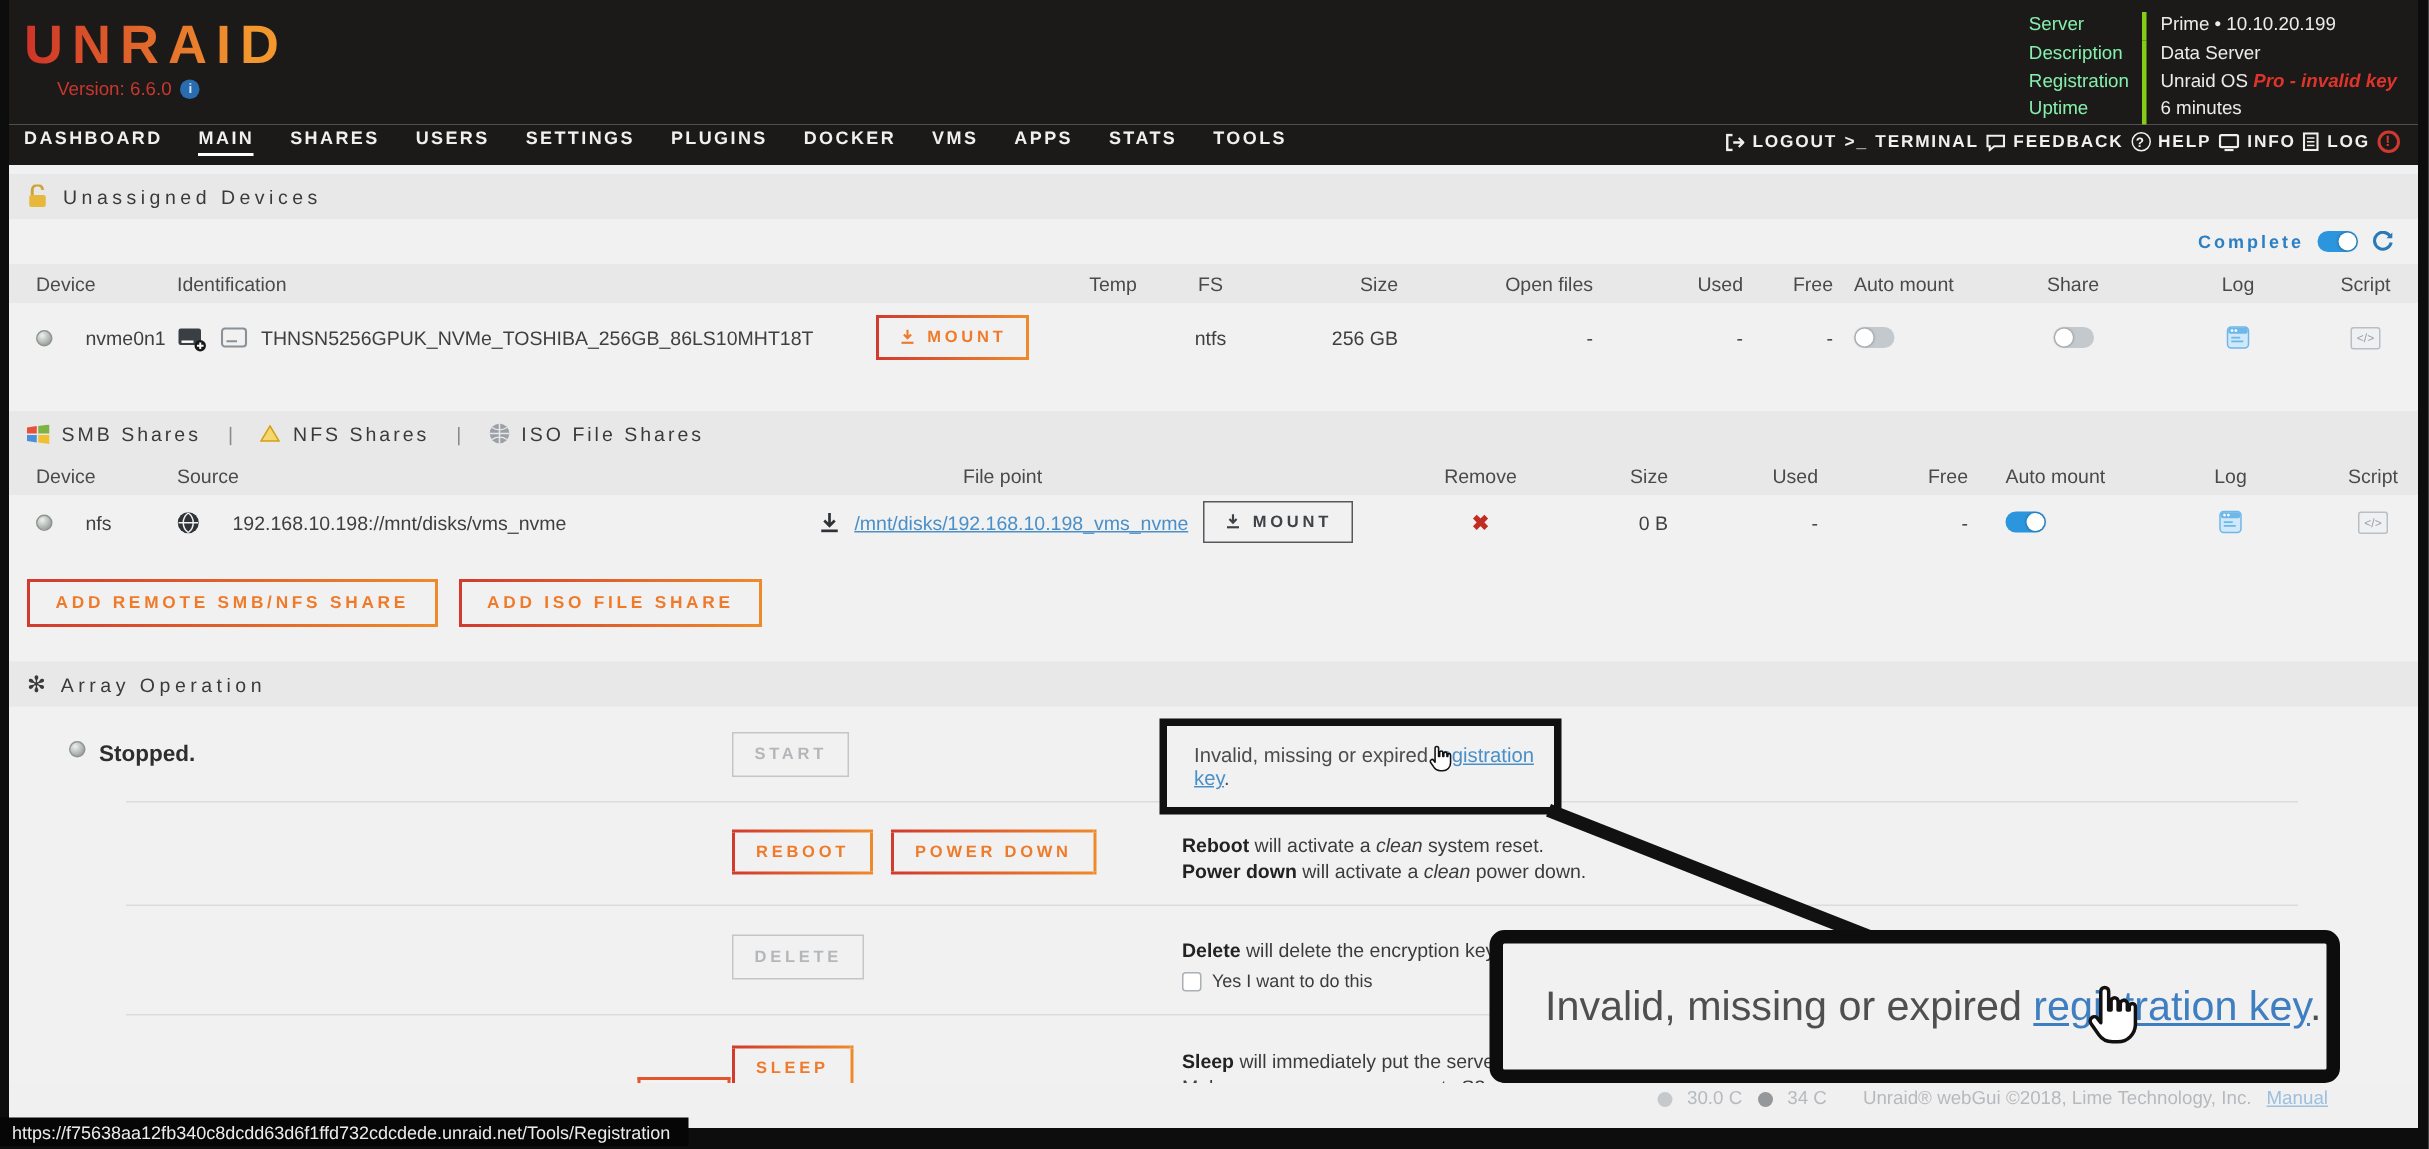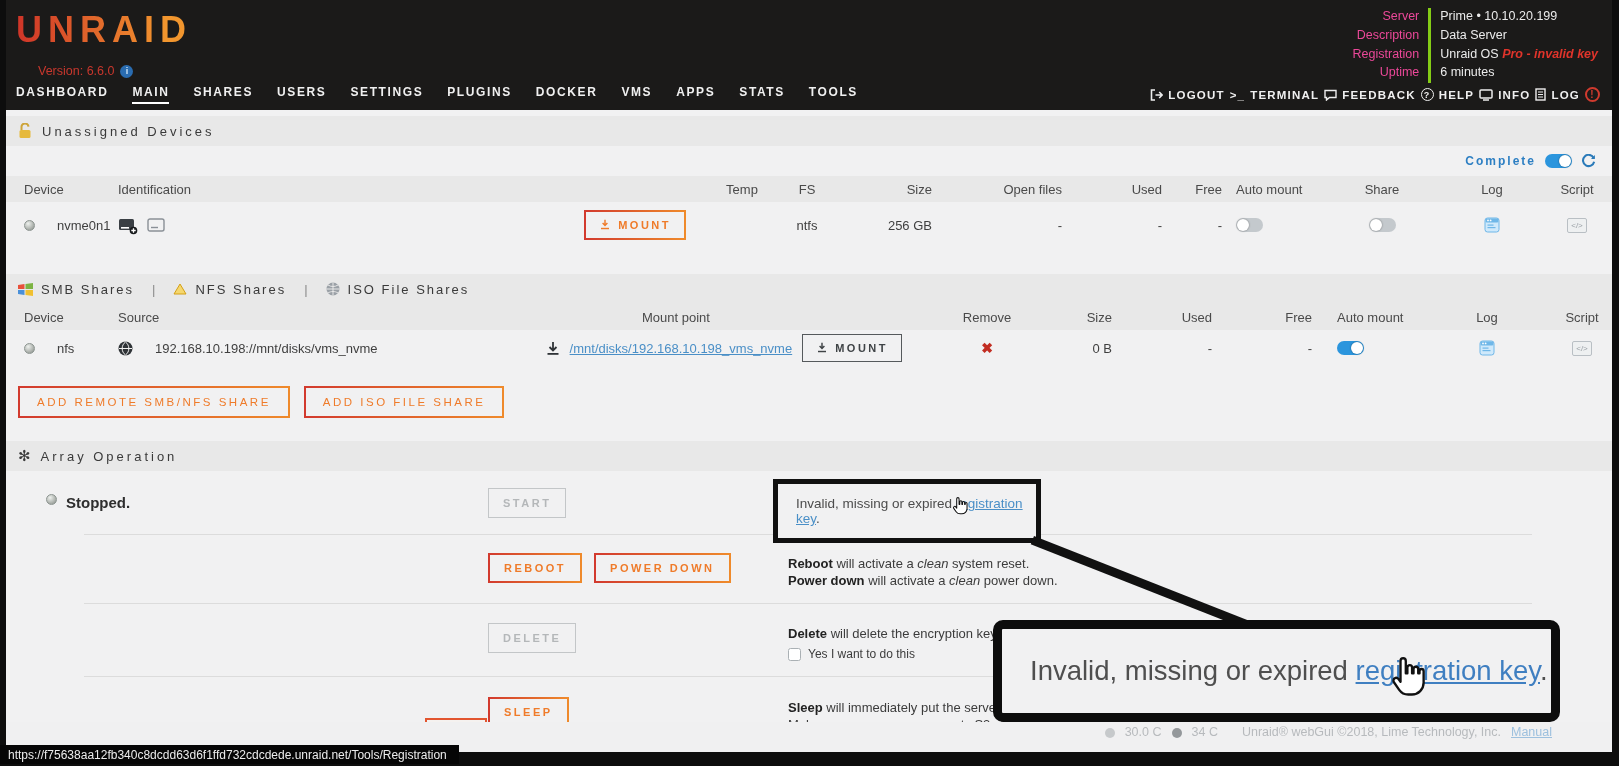--- a/index.html
+++ b/index.html
@@ -4,24 +4,24 @@
 <style>
   *{box-sizing:border-box;margin:0;padding:0}
   html,body{width:1619px;height:766px;background:#0d0d0d;font-family:"Liberation Sans",sans-serif;overflow:hidden}
   .frame{position:relative;width:1360px;height:766px;background:#0d0d0d}
   .page{position:absolute;left:6px;top:0;width:1606px;height:752px;background:#f1f1f2;overflow:hidden}
 
   
   .topbar{height:83px;background:#1b1a19;display:flex;justify-content:space-between}
   .logo-wrap{padding:10px 0 0 10px}
   .logo{font-size:36px;font-weight:bold;letter-spacing:6px;background:linear-gradient(90deg,#cf3428,#f2962e 85%);-webkit-background-clip:text;background-clip:text;color:transparent;line-height:40px}
-  .version{color:#c8372d;font-size:12.5px;margin:14px 0 0 22px;display:flex;align-items:center;gap:6px}
+  .version{color:#c8372d;font-size:12.5px;margin:2px 0 0 22px;display:flex;align-items:center;gap:6px}
   .info-ball{width:13px;height:13px;border-radius:50%;background:#2a6cb0;color:#cfe4f7;font-size:9px;font-weight:bold;display:inline-flex;align-items:center;justify-content:center}
   .srv{display:grid;grid-template-columns:auto auto;padding:8px 14px 0 0;font-size:12.5px;line-height:16px}
-  .srv .lbl{color:#ec4899;text-align:right;padding-right:9px}
+  .srv .lbl{color:#86efac;text-align:left;padding-right:9px}
   .srv .val{color:#ebebeb;border-left:3px solid #84cc16;padding-left:9px}
   .srv .bad{color:#e0342b;font-style:italic;font-weight:bold}
 
   
   .navbar{height:27px;background:#1b1a19;display:flex;justify-content:space-between;align-items:center;padding:0 12px 4px 10px}
   .menu{display:flex;gap:24px;font-size:12px;font-weight:bold;letter-spacing:1.6px;color:#f0f0f0}
   .menu .mitem{cursor:pointer;padding-bottom:3px}
   .menu .active{border-bottom:2px solid #fff}
   .utils{display:flex;gap:5px;align-items:center;font-size:11.5px;font-weight:bold;letter-spacing:1.2px;color:#f0f0f0}
   .uitem{display:flex;align-items:center;gap:5px;cursor:pointer}
@@ -58,21 +58,21 @@
   .toggle{width:27px;height:14px;border-radius:8px;background:#c4c9cd;position:relative;display:inline-block;cursor:pointer;flex:none}
   .toggle::after{content:"";position:absolute;width:12px;height:12px;border-radius:50%;background:#fff;top:1px;left:1px;box-shadow:0 0 2px rgba(0,0,0,.45)}
   .toggle.on{background:#2b95dd}
   .toggle.on::after{left:auto;right:1px}
   .script-chip{font-size:8px;color:#9aa0a6;border:1px solid #b9bfc4;border-radius:2px;background:#eef0f1;padding:2px 3px;cursor:pointer}
   .xremove{color:#c22d22;font-weight:bold;font-size:14px;cursor:pointer}
   .bluelink{color:#4a8fc7;text-decoration:underline;cursor:pointer}
   .mp-cell{justify-content:flex-end;gap:10px;padding-right:40px}
 
   .addrow{margin:20px 0 0 12px;display:flex;gap:14px;height:32px}
-  .btn-orange{border:2px solid;border-image:linear-gradient(90deg,#d23a2e,#ef8a2b) 1;color:#ef7b2a;font-size:11.5px;font-weight:normal;letter-spacing:2.5px;padding:0 17px;background:transparent;display:flex;align-items:center;cursor:pointer}
+  .btn-orange{border:2px solid;border-image:linear-gradient(90deg,#d23a2e,#ef8a2b) 1;color:#ef7b2a;font-size:11.5px;font-weight:bold;letter-spacing:2.5px;padding:0 17px;background:transparent;display:flex;align-items:center;cursor:pointer}
 
   
   .arow{display:flex;align-items:flex-start}
   .a1{padding:17px 0 16px 0}
   .a2{padding:18px 0 14px 0}
   .a3{padding:19px 0 13px 0}
   .a4{padding:20px 0 0 0}
   .astatus{width:482px;padding-left:40px;font-weight:bold;font-size:15px;color:#2e2e2e;display:flex;gap:9px;padding-top:6px}
   .abtns{width:300px;display:flex;gap:12px}
   .abtn{height:30px;display:flex;align-items:center;padding:0 14px;font-size:11px;font-weight:bold;letter-spacing:2.5px;cursor:pointer}
@@ -220,20 +220,21 @@
       <svg width="20" height="19" viewBox="0 0 20 19">
             <rect x="1" y="3" width="15" height="11" rx="1.5" fill="#3a3f44"></rect>
             <rect x="3" y="11" width="8" height="1.6" fill="#fff"></rect>
             <circle cx="15.5" cy="14.5" r="3.8" fill="#17191b"></circle>
             <path d="M15.5 12.3 v4.4 M13.3 14.5 h4.4" stroke="#fff" stroke-width="1.3"></path>
           </svg>
       <svg width="18" height="14">
             <rect x="1" y="1" width="16" height="12" rx="2" fill="none" stroke="#8a9097" stroke-width="1.4"></rect>
             <line x1="4" y1="9.5" x2="11" y2="9.5" stroke="#8a9097" stroke-width="1.4"></line>
           </svg>
+      <span>THNSN5256GPUK_NVMe_TOSHIBA_256GB_86LS10MHT18T</span>
       <span class="mount-btn">
         <svg width="12" height="12" viewBox="0 0 14 15">
               <path d="M7 1 v7 M4 5 L7 8 L10 5" stroke="#ef7b2a" stroke-width="1.8" fill="none"></path>
               <rect x="2" y="11" width="10" height="1.8" fill="#ef7b2a"></rect>
             </svg>
         <span>MOUNT</span>
       </span>
     </div>
     <div class="cal"></div>
     <div class="cal">ntfs</div>
@@ -285,21 +286,21 @@
             <circle cx="7" cy="7" r="6.5" fill="#9aa0a6"></circle>
             <path d="M0.5 7 H13.5 M7 0.5 V13.5 M2 3 c3 2 7 2 10 0 M2 11 c3 -2 7 -2 10 0" stroke="#e8e8e8" stroke-width="1" fill="none"></path>
           </svg>
       <span>ISO File Shares</span>
     </span>
   </div>
 
   <div class="t2 thead">
     <div class="pl">Device</div>
     <div>Source</div>
-    <div style="padding-left:30px">Mount point</div>
+    <div style="padding-left:30px">File point</div>
     <div class="cal">Remove</div>
     <div class="ral" style="padding-right:30px">Size</div>
     <div class="ral" style="padding-right:30px">Used</div>
     <div class="ral" style="padding-right:25px">Free</div>
     <div>Auto mount</div>
     <div class="cal">Log</div>
     <div class="cal">Script</div>
   </div>
 
   <div class="t2 trow">

